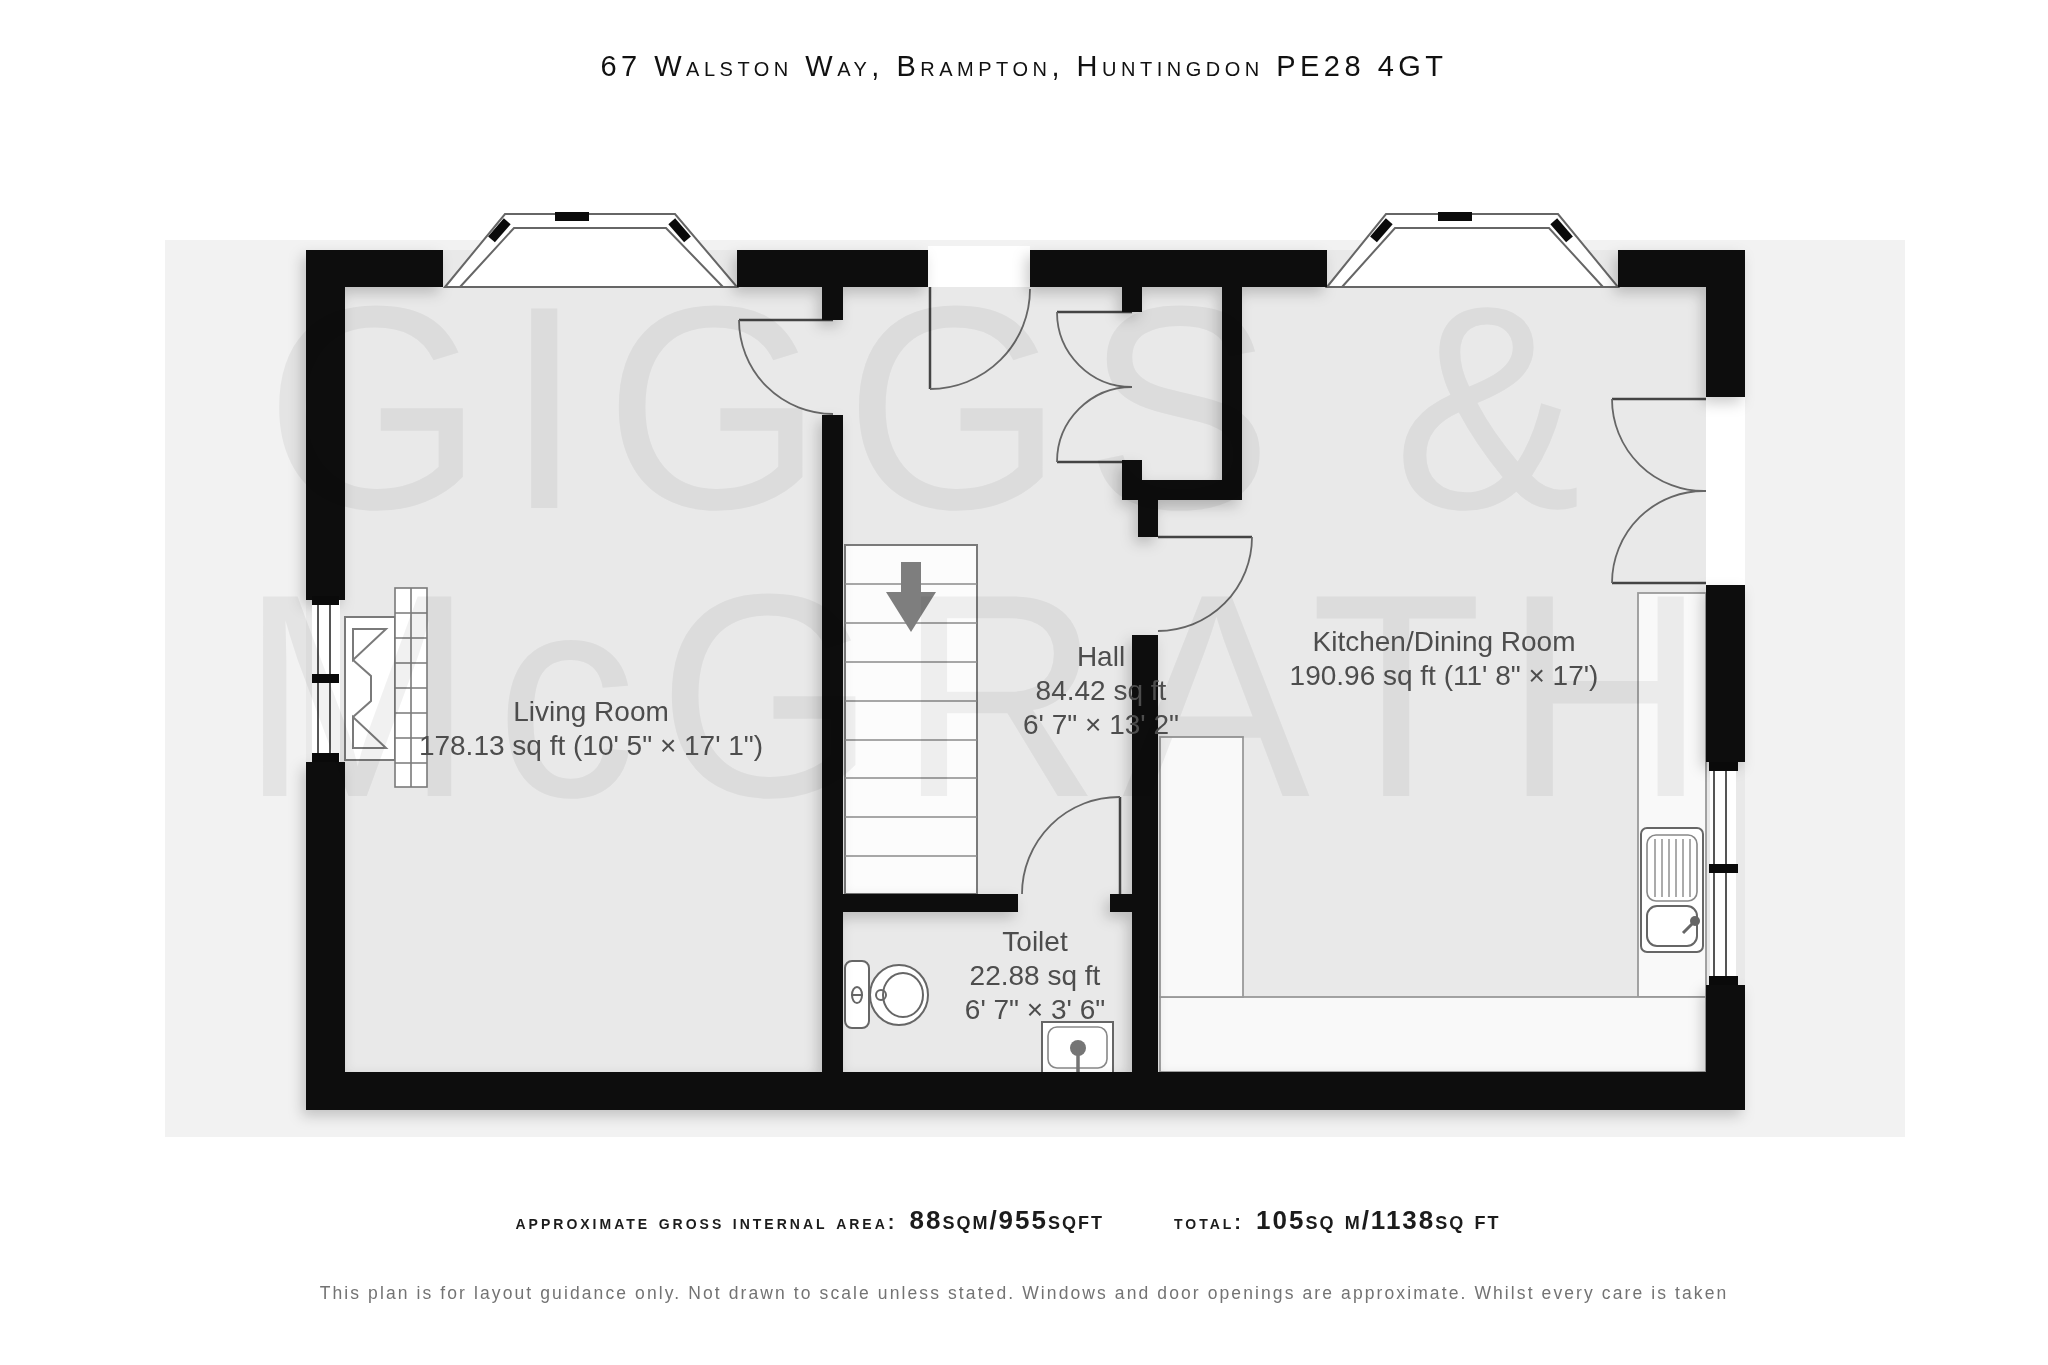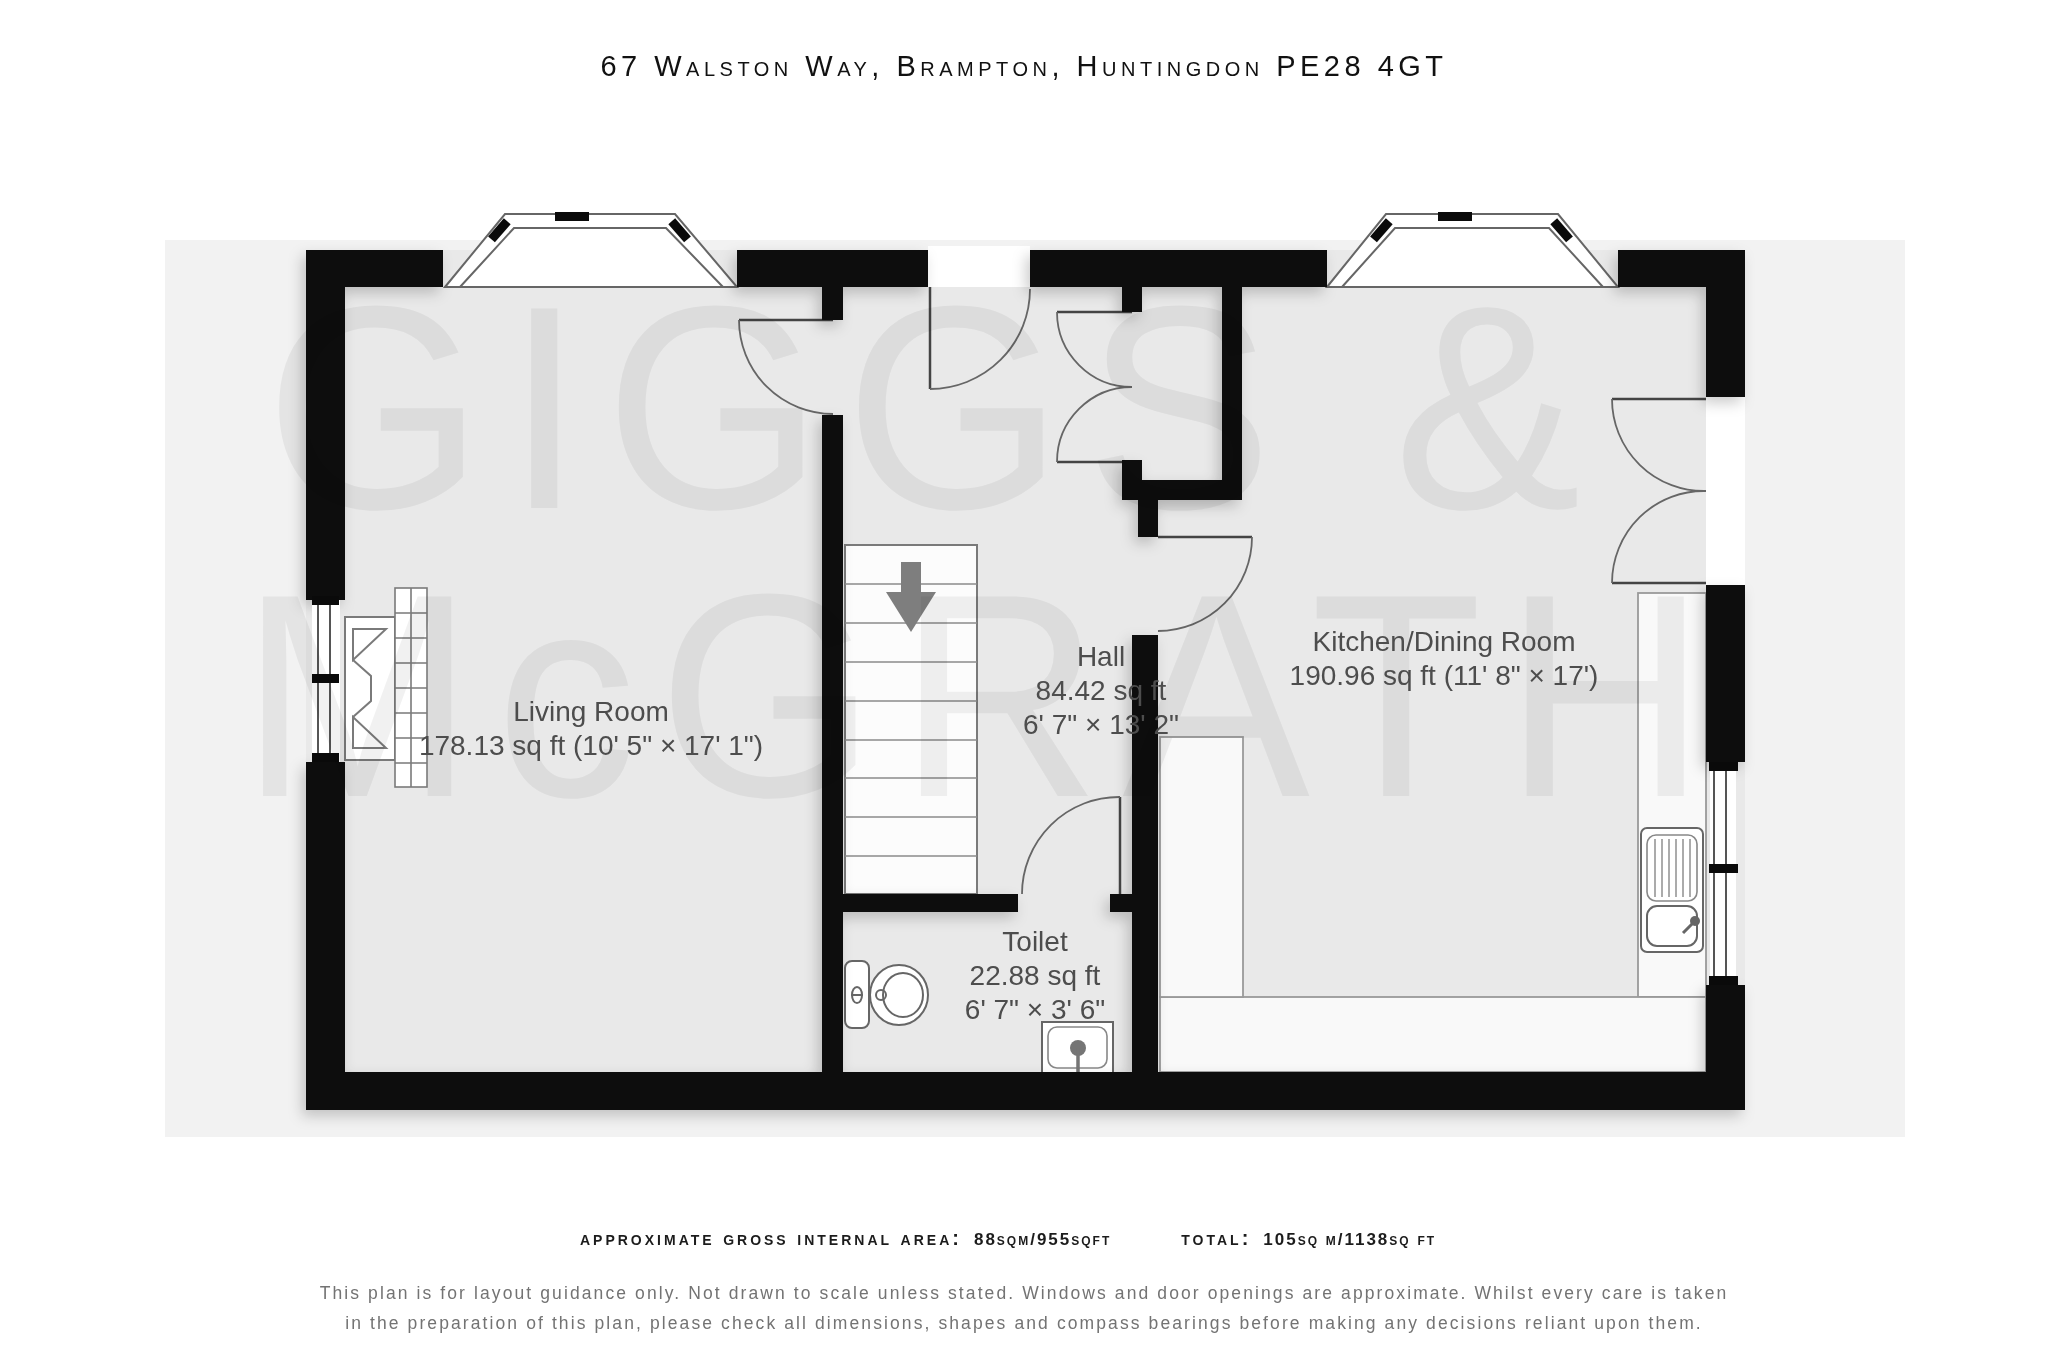--- a/index.html
+++ b/index.html
@@ -33,21 +33,21 @@
     white-space:nowrap;
   }
 
   .stats-bar{
     position:absolute;left:0;top:1205px;width:2016px;
     display:flex;justify-content:center;align-items:baseline;gap:70px;
     color:#1c1c1c;white-space:nowrap;
   }
   .stat{display:flex;align-items:baseline;gap:12px;}
   .stat-label{font-size:20px;font-weight:700;letter-spacing:3px;font-variant:small-caps;}
-  .stat-value{font-size:17px;font-weight:700;letter-spacing:2px;font-variant:small-caps;margin-top:25px;}
+  .stat-value{font-size:26px;font-weight:700;letter-spacing:2px;font-variant:small-caps;}
 
   .disclaimer{
     position:absolute;left:50%;top:1278px;transform:translateX(-50%);
     text-align:center;color:#737373;font-size:17.5px;line-height:30px;
     letter-spacing:2.1px;white-space:nowrap;
   }
 </style>
 </head>
 <body>
 
@@ -248,14 +248,13 @@
     <span class="stat-value">88sqm/955sqft</span>
   </div>
   <div class="stat">
     <span class="stat-label">total:</span>
     <span class="stat-value">105sq m/1138sq ft</span>
   </div>
 </div>
 
 <div class="disclaimer">
   <div>This plan is for layout guidance only. Not drawn to scale unless stated. Windows and door openings are approximate. Whilst every care is taken</div>
-  <div>in the preparation of this plan, please check all dimensions, shapes and compass bearings before making any decisions reliant upon them.</div>
 </div>
 
 </body></html>

